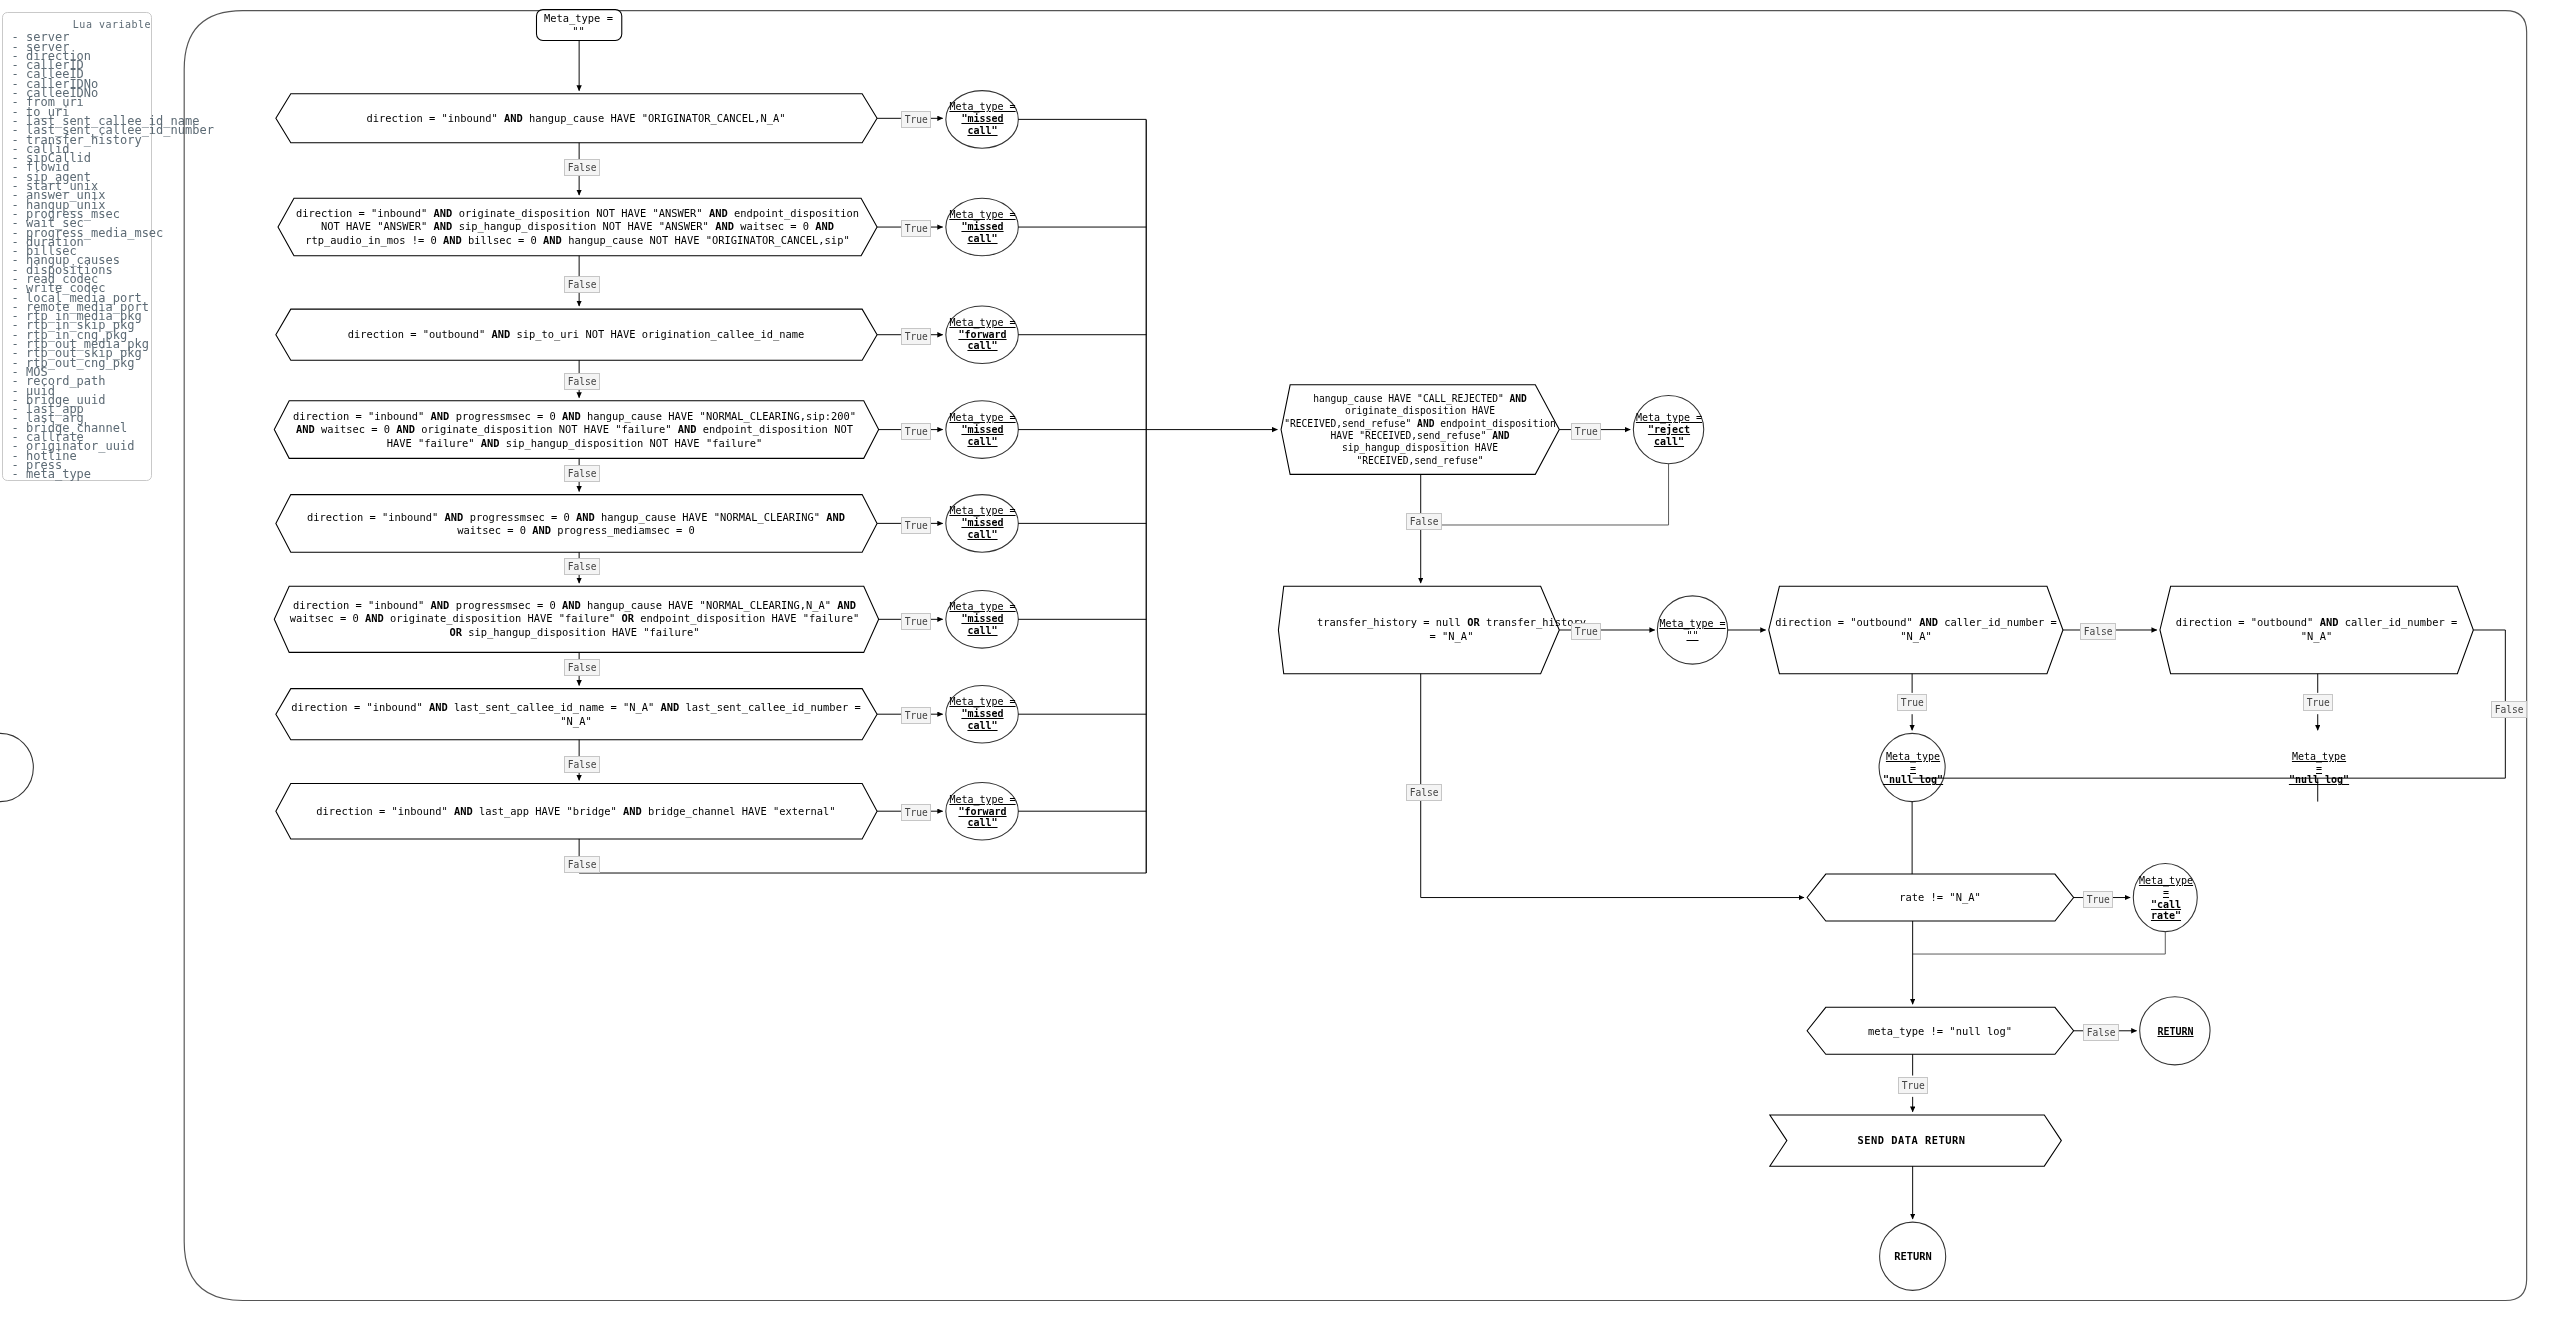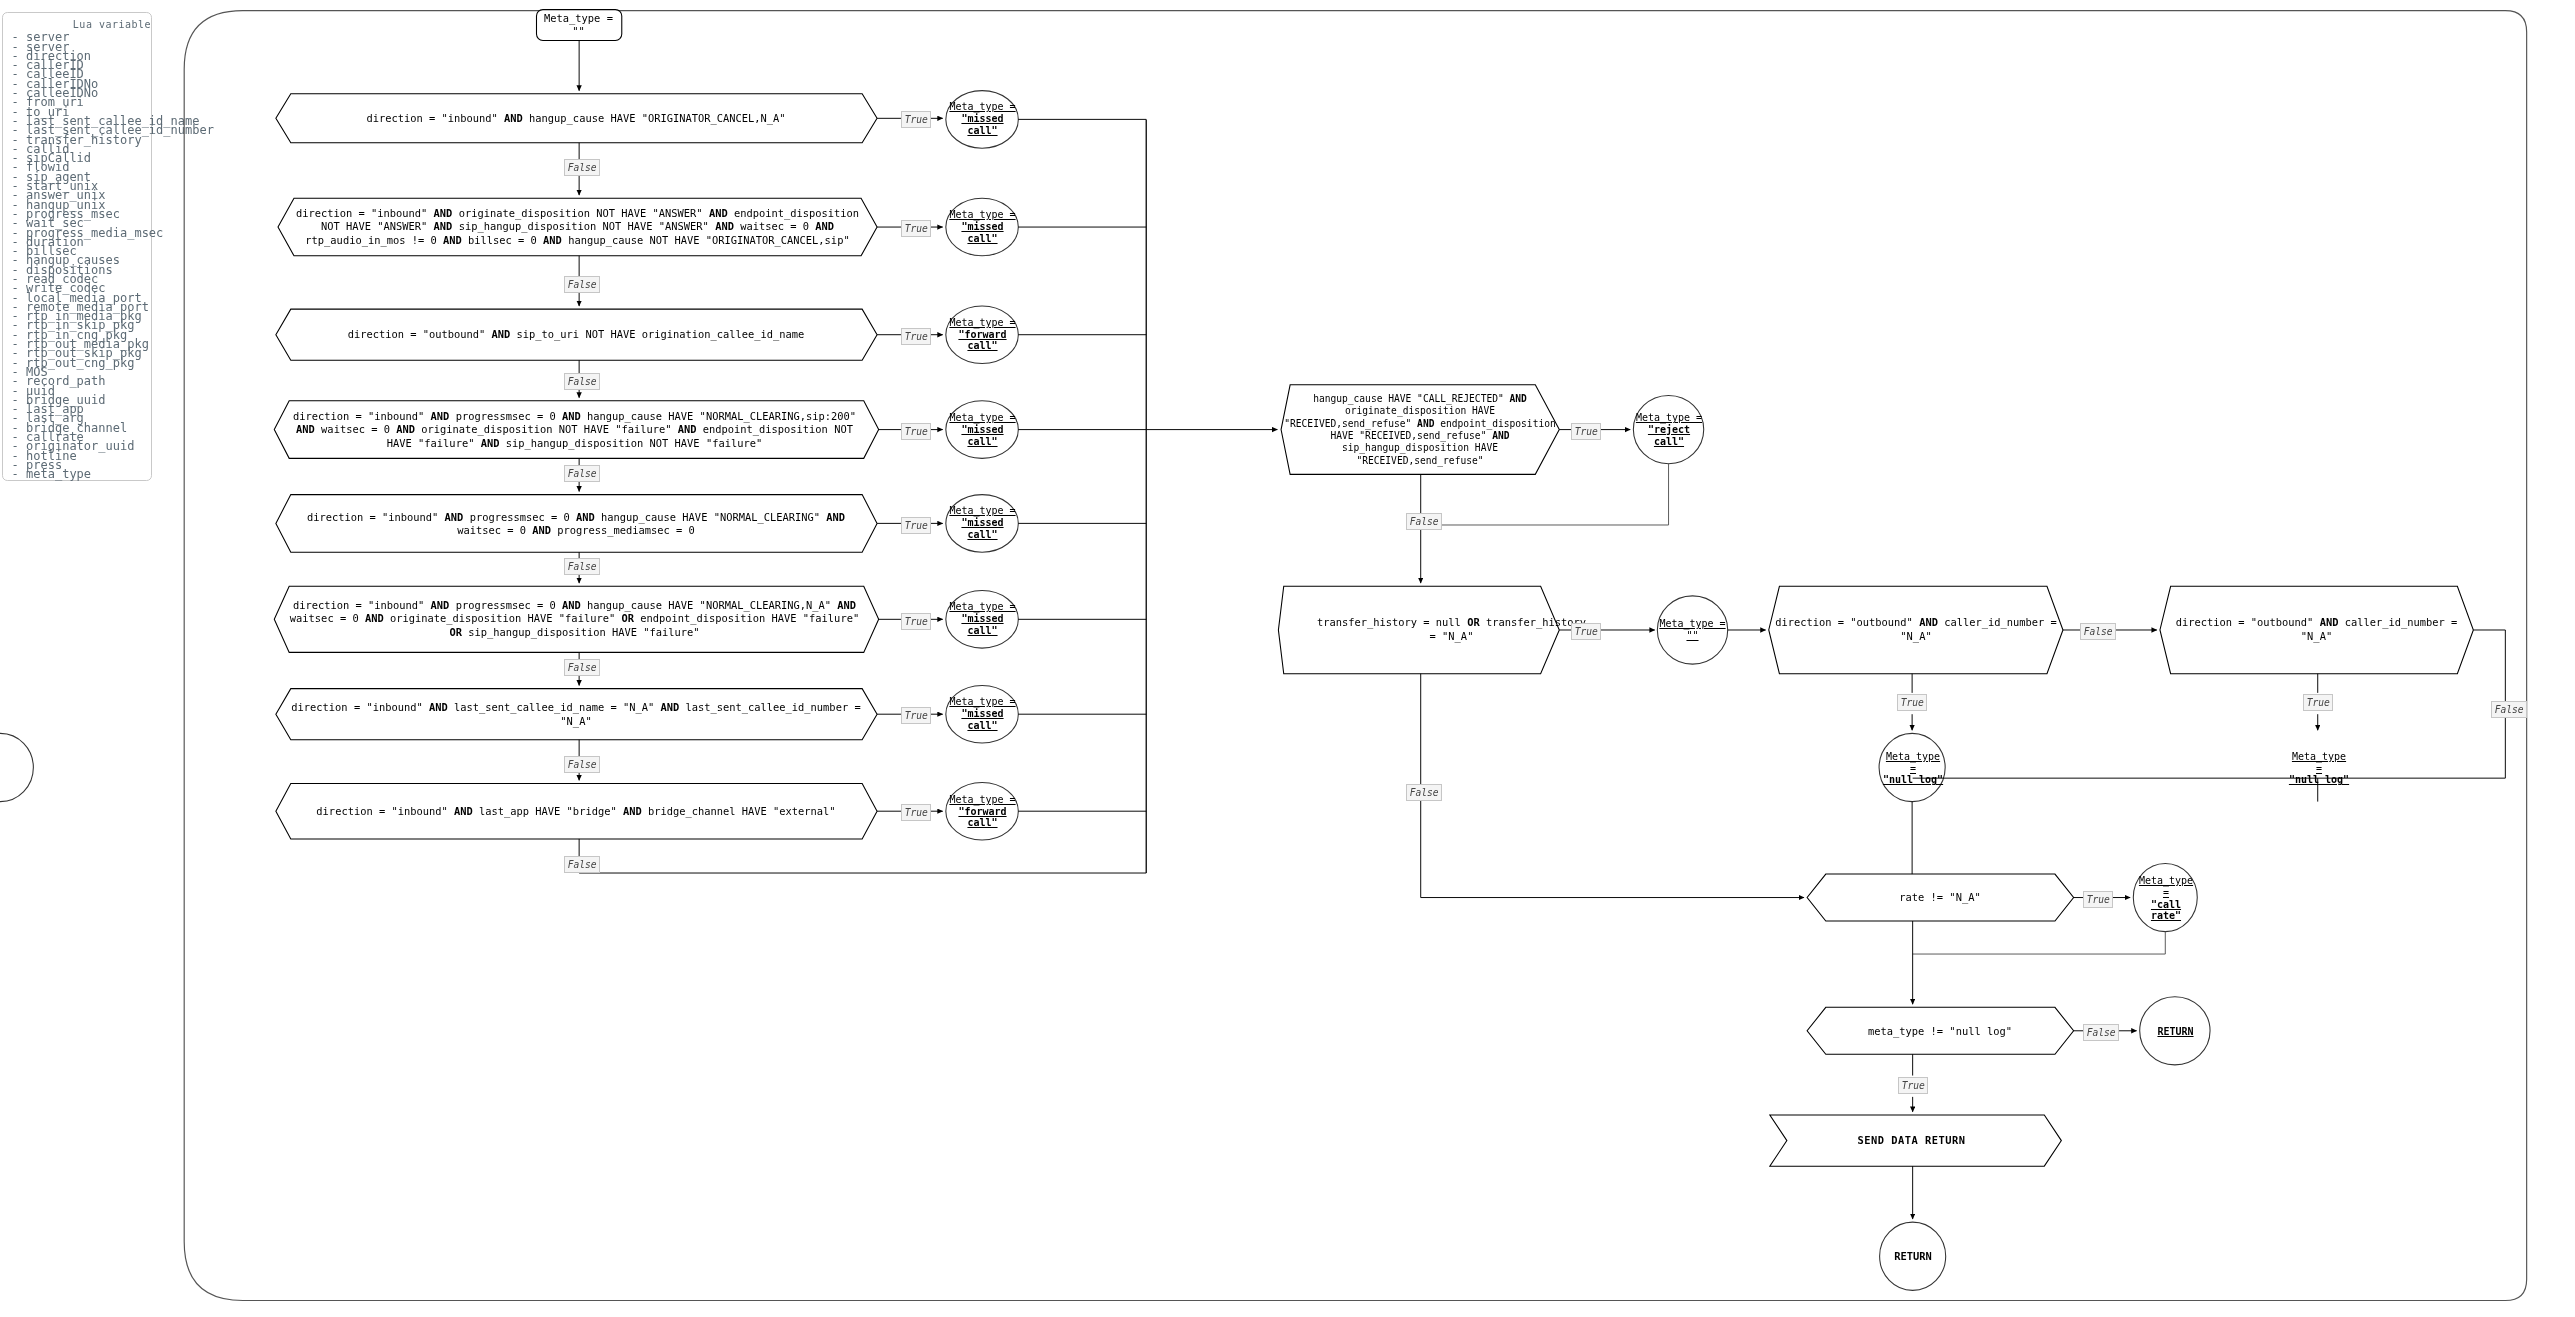--- a/index.html
+++ b/index.html
@@ -35,21 +35,21 @@
     box-sizing:border-box;pointer-events:none;
   }
   .nodetext b{font-weight:bold;}
   .circtext{font-size:10px;line-height:11.7px;text-decoration:underline;}
   .small{font-size:9.6px;line-height:12.3px;}
 
   
   .elabel{
     position:absolute;background:#f4f4f4;border:0.5px solid #c6c6c6;
     color:#444;font-size:9.6px;line-height:11.2px;
-    padding:1.6px 2.7px 2.1px 2.7px;text-align:center;box-sizing:border-box;font-style:italic;
+    padding:1.6px 2.7px 2.1px 2.7px;text-align:center;box-sizing:border-box;
   }
 </style>
 </head>
 <body>
 
 <div id="stage">
 
   <div class="lua-panel">
     <div class="lua-title">Lua variable</div>
     <ul class="lua-list" id="lua-list">

